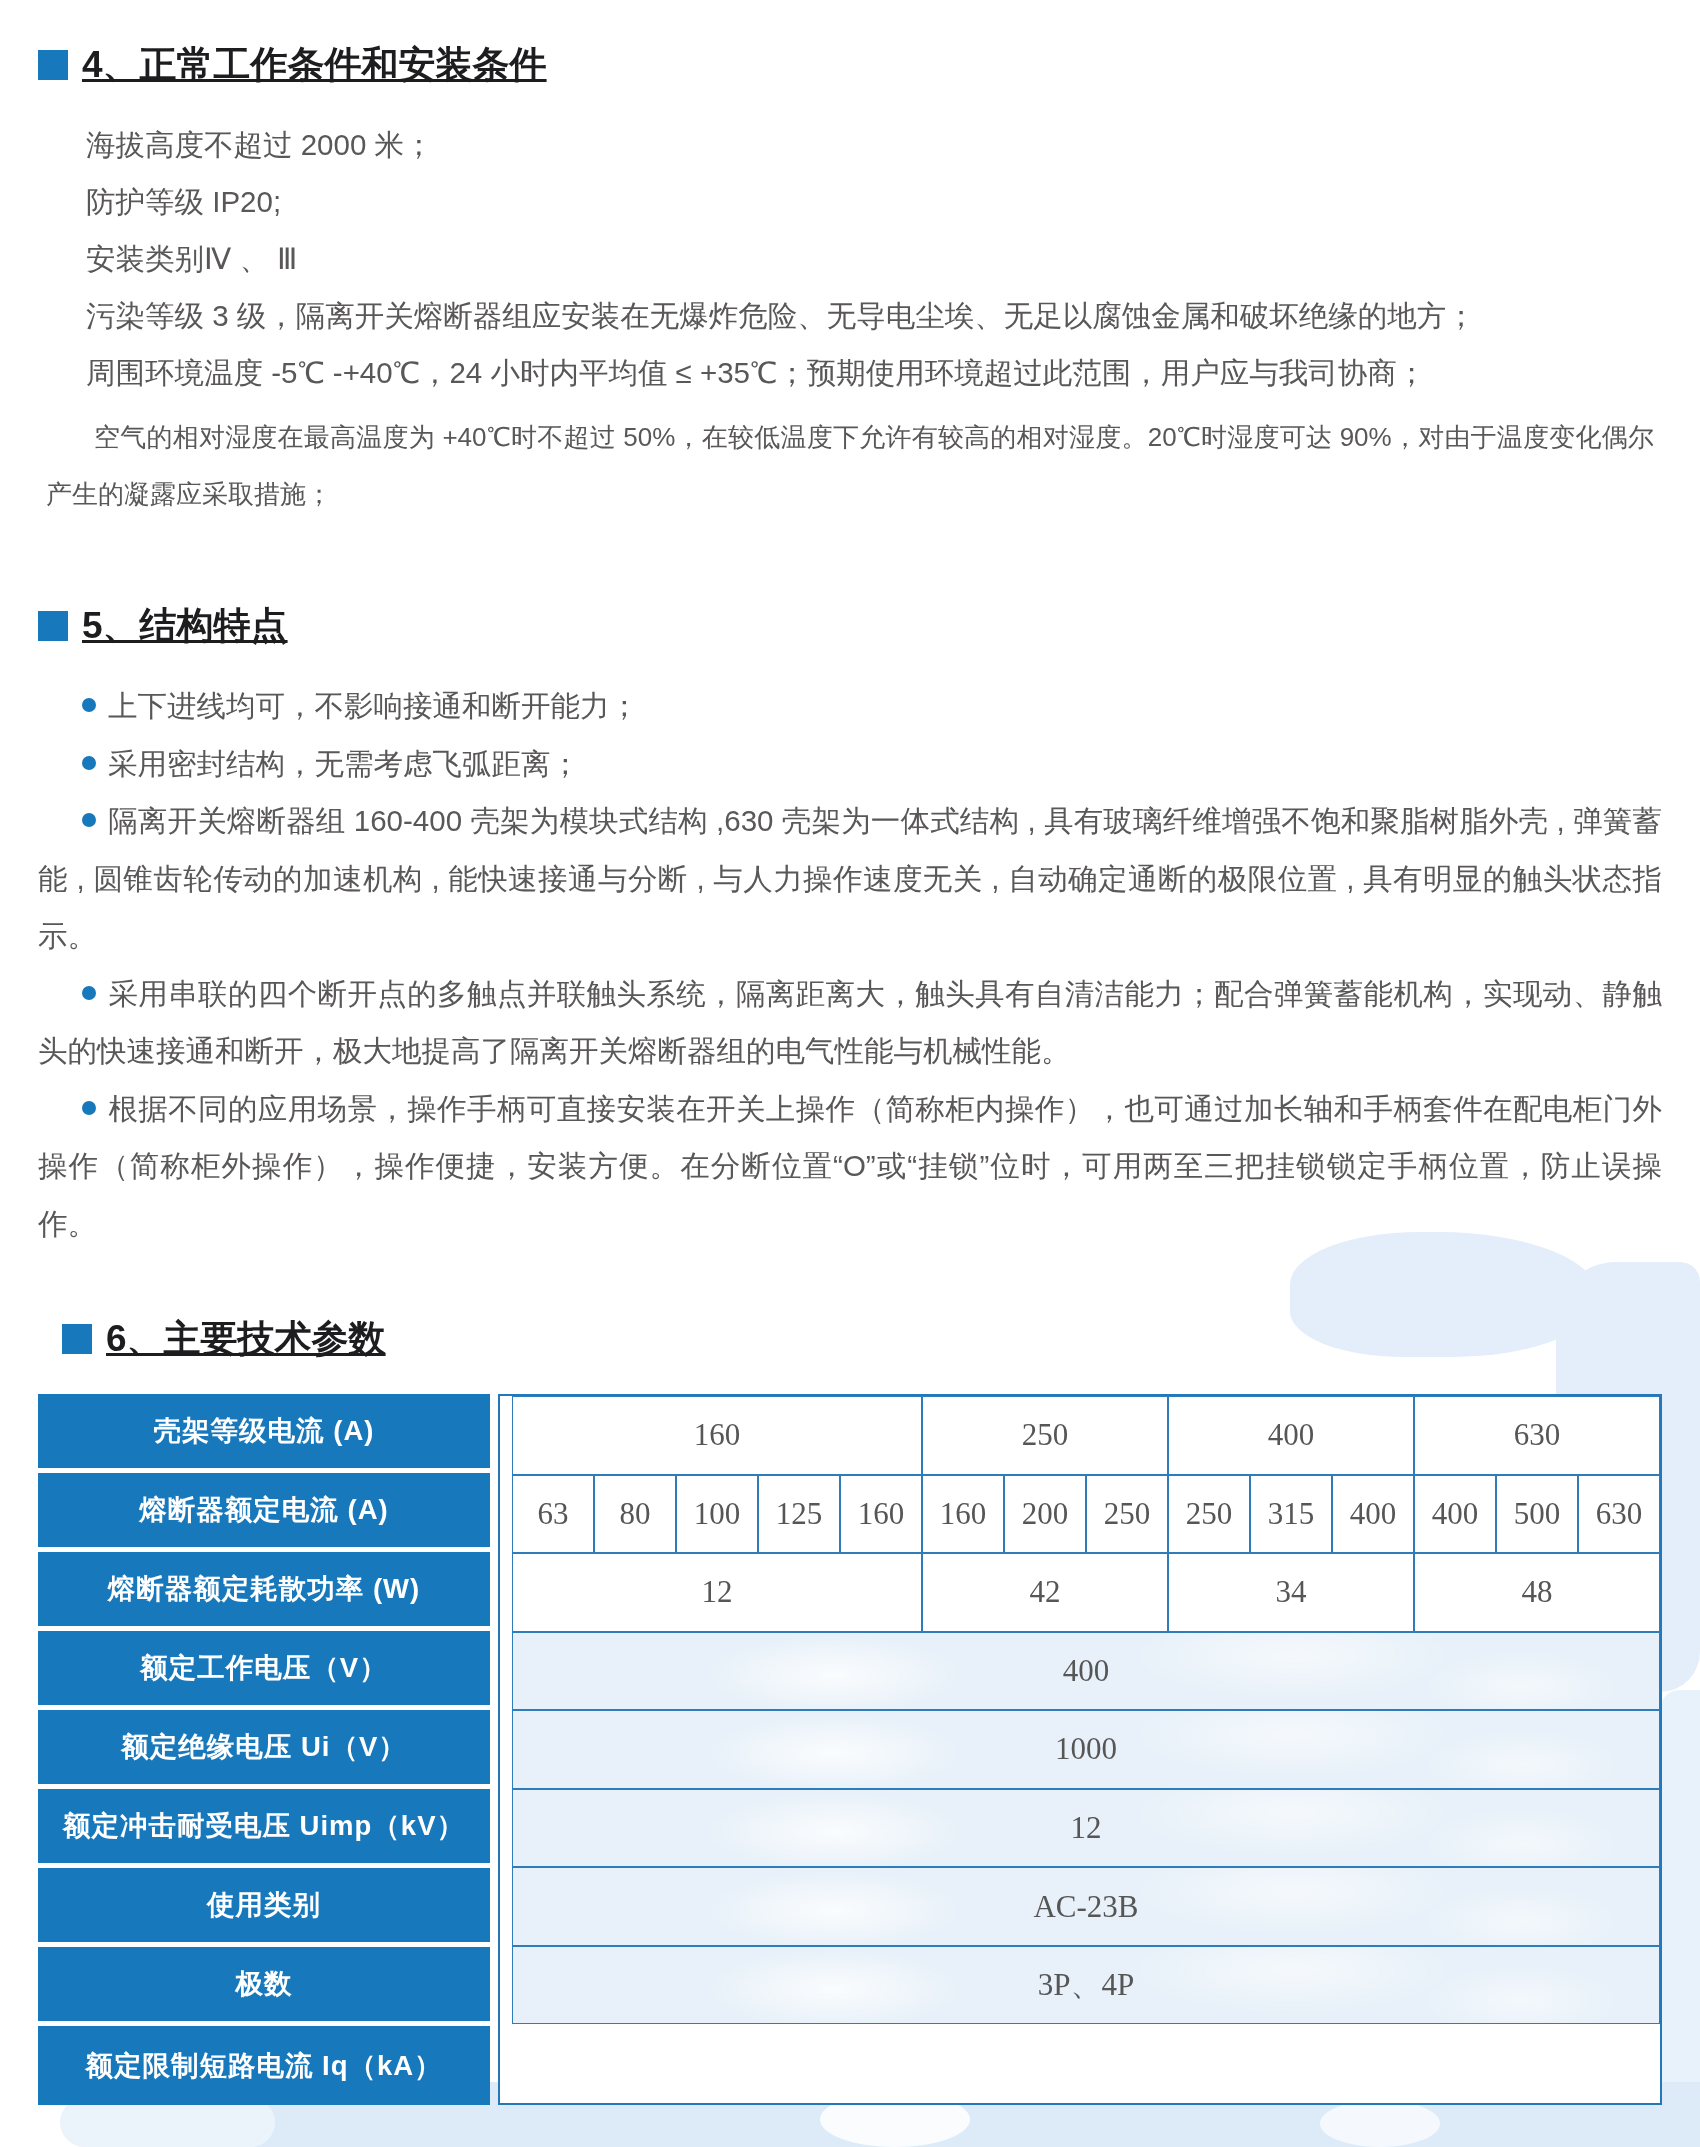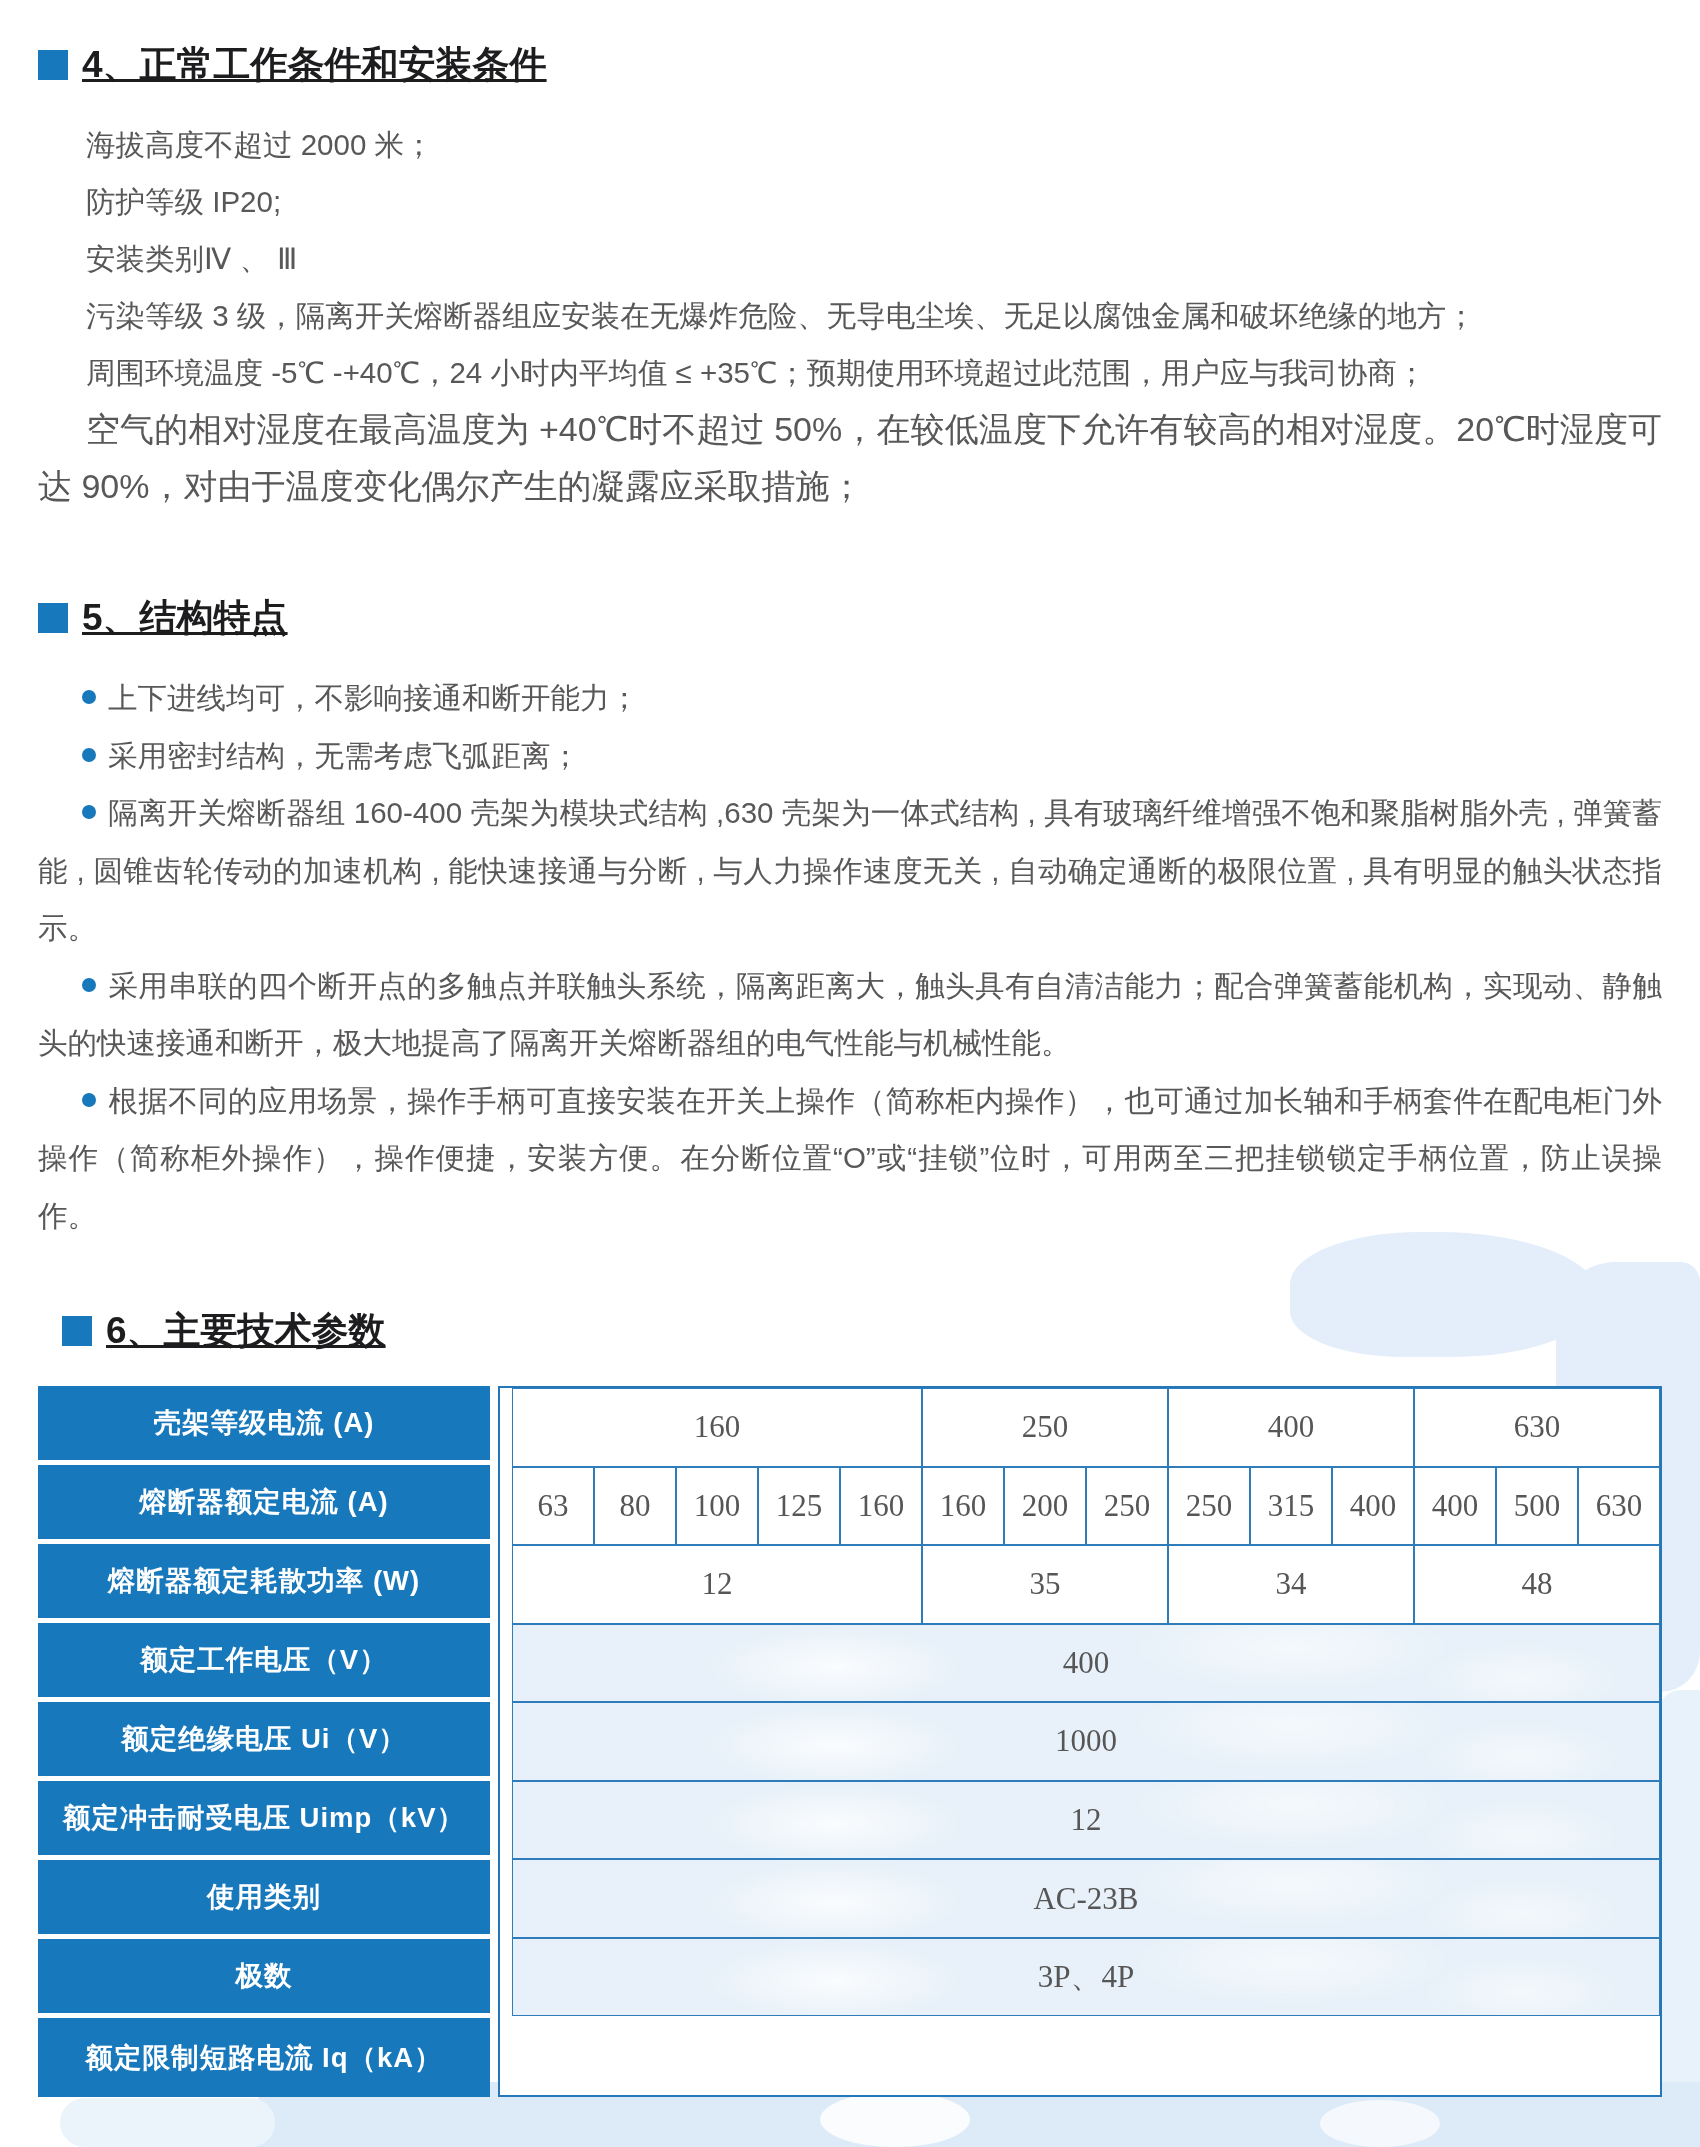--- a/index.html
+++ b/index.html
@@ -22,21 +22,21 @@
   .sec-head .sq{
     width:30px;height:30px;background:#1878bc;flex:0 0 auto;
   }
   
   #sec4-head{padding-top:40px;}
   .s4-lines{margin-top:26px;}
   .s4-line{
     font-size:29.5px;line-height:57px;margin:0;padding-left:48px;
   }
   .s4-para{
-    font-size:34px;line-height:57px;margin:0;
+    font-size:26px;line-height:57px;margin:8px;
     text-indent:48px;text-align:justify;
   }
   
   #sec5-head{margin-top:78px;}
   .s5-bullets{margin-top:26px;}
   .bullet{
     font-size:29.5px;line-height:57.5px;margin:0;
     text-indent:44px;text-align:justify;
   }
   .dot{
@@ -166,21 +166,21 @@
         <div class="cell w" style="grid-column: span 1;">160</div>
         <div class="cell w" style="grid-column: span 1;">200</div>
         <div class="cell w" style="grid-column: span 1;">250</div>
         <div class="cell w" style="grid-column: span 1;">250</div>
         <div class="cell w" style="grid-column: span 1;">315</div>
         <div class="cell w" style="grid-column: span 1;">400</div>
         <div class="cell w" style="grid-column: span 1;">400</div>
         <div class="cell w" style="grid-column: span 1;">500</div>
         <div class="cell w" style="grid-column: span 1;">630</div>
         <div class="cell w" style="grid-column: span 5;">12</div>
-        <div class="cell w" style="grid-column: span 3;">35</div>
+        <div class="cell w" style="grid-column: span 3;">42</div>
         <div class="cell w" style="grid-column: span 3;">34</div>
         <div class="cell w" style="grid-column: span 3;">48</div>
         <div class="cell lt" style="grid-column: span 14;">400</div>
         <div class="cell lt" style="grid-column: span 14;">1000</div>
         <div class="cell lt" style="grid-column: span 14;">12</div>
         <div class="cell lt" style="grid-column: span 14;">AC-23B</div>
         <div class="cell lt" style="grid-column: span 14;">3P、4P</div>
       </div>
   </div>
 

